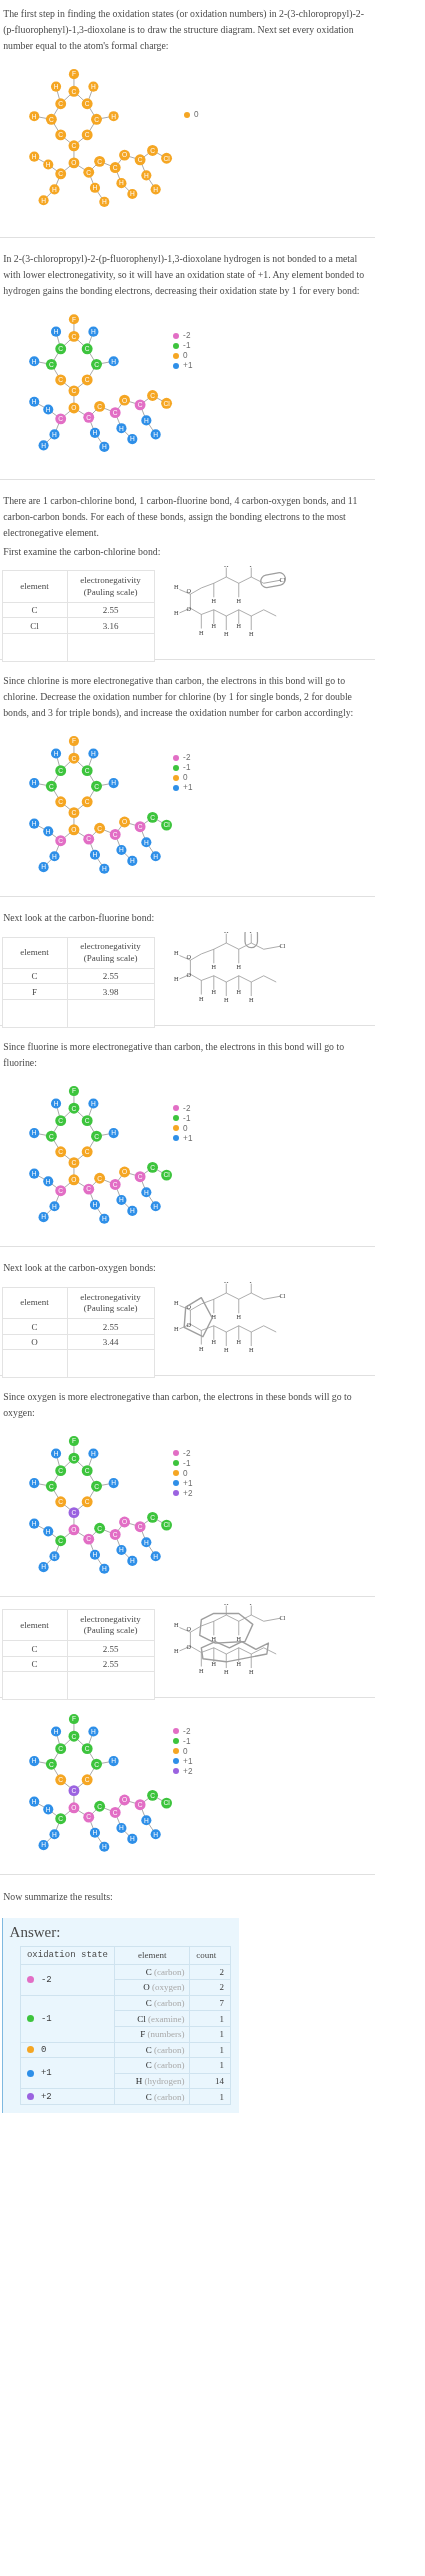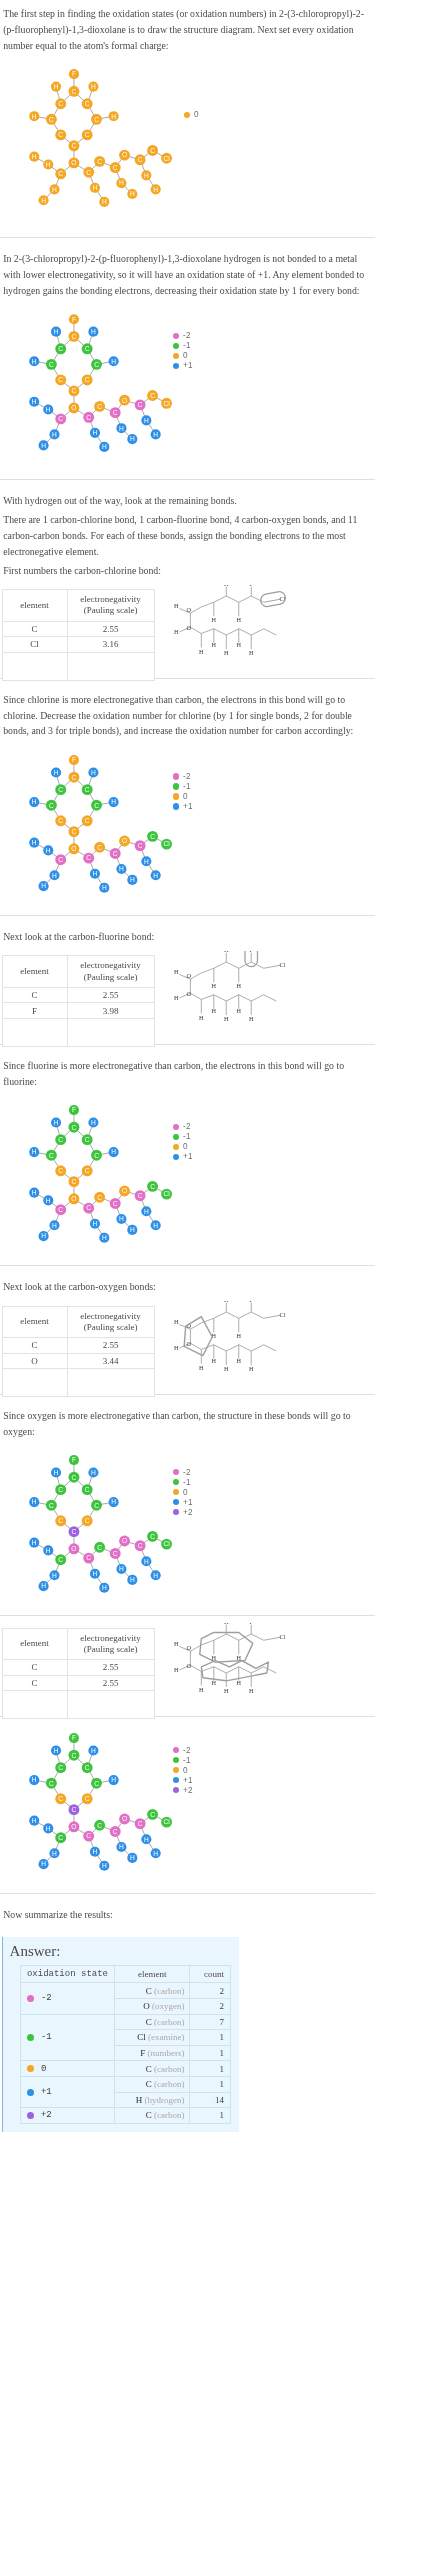--- a/index.html
+++ b/index.html
@@ -302,23 +302,22 @@
       <div class="legrow">
           <span class="legdot" style="background:#2e8fe8"></span>
           <span class="leglab">+1</span>
         </div>
     </div>
   </div>
 
   <hr class="rule">
 
   <div class="block">
-    <p class="para">With hydrogen out of the way, look at the remaining bonds.</p>
     <p class="para">There are 1 carbon-chlorine bond, 1 carbon-fluorine bond, 4 carbon-oxygen bonds, and 11 carbon-carbon bonds.  For each of these bonds, assign the bonding electrons to the most electronegative element.</p>
-    <p class="para">First numbers the carbon-chlorine bond:</p>
+    <p class="para">First examine the carbon-chlorine bond:</p>
   </div>
 
   <div class="entable-wrap" style="position:relative; height:86px;">
     <table class="entable">
       <thead>
         <tr>
           <th class="col-el">element</th>
           <th class="col-en">
             <span>electronegativity</span><br>
             <span>(Pauling scale)</span>
@@ -707,21 +706,21 @@
       </g>
       <g fill="none" stroke="#9e9e9e" stroke-width="1.8">
         <path d="M44,20 L24,32 L22,58 L46,70 L58,46 Z" stroke-linejoin="round"></path>
       </g>
     </svg>
   </div>
 
   <hr class="rule">
 
   <div class="block">
-    <p class="para">Since oxygen is more electronegative than carbon, the structure in these bonds will go to oxygen:</p>
+    <p class="para">Since oxygen is more electronegative than carbon, the electrons in these bonds will go to oxygen:</p>
   </div>
 
   <div class="molwrap" style="height:162px;">
     <svg class="molsvg" width="425" height="162" viewBox="0 0 546 208">
       <g stroke="#9a9a9a" stroke-width="1.1" fill="none">
         <path d="M95,40 L78,56 M95,40 L112,56 M78,56 L66,76 M112,56 L124,76 M66,76 L78,96 M124,76 L112,96 M78,96 L95,110 M95,110 L112,96
                  M66,76 L44,72 M78,56 L72,34 M112,56 L120,34 M124,76 L146,72 M95,40 L95,18
                  M95,110 L95,132 M95,132 L78,146 M95,132 L114,144 M78,146 L62,134 M78,146 L70,166
                  M114,144 L128,130 M114,144 L122,164 M128,130 L148,138 M148,138 L160,122 M148,138 L156,158
                  M160,122 L180,128 M180,128 L196,116 M180,128 L188,148 M196,116 L214,126
@@ -994,21 +993,21 @@
     <p class="para">Now summarize the results:</p>
   </div>
 
   <div class="answer-panel">
     <div class="answer-title">Answer:</div>
     <table class="anstable">
       <thead>
         <tr>
           <th class="ans-os">oxidation state</th>
           <th class="ans-el" style="text-align:center">element</th>
-          <th class="ans-ct" style="text-align:right">count</th>
+          <th class="ans-ct" style="text-align:left">count</th>
         </tr>
       </thead>
       <tbody>
 
         <tr>
           <td class="ans-os" rowspan="2">
             <span class="os-cell">
               <span class="os-dot" style="background:#e26ec5"></span>
               <span class="os-val">-2</span>
             </span>

